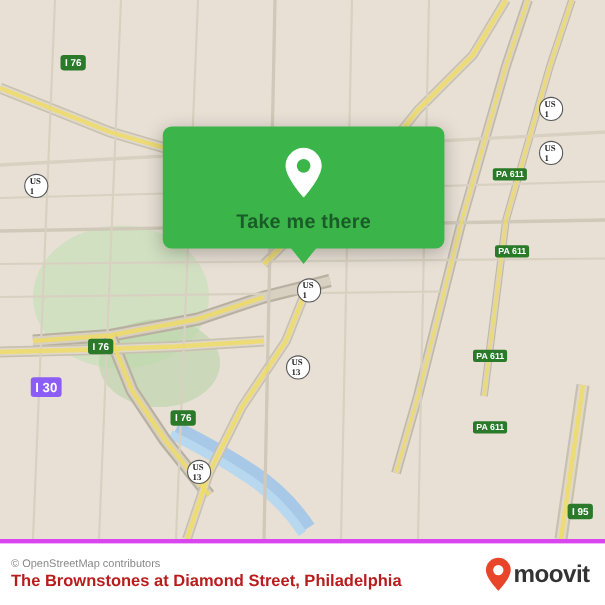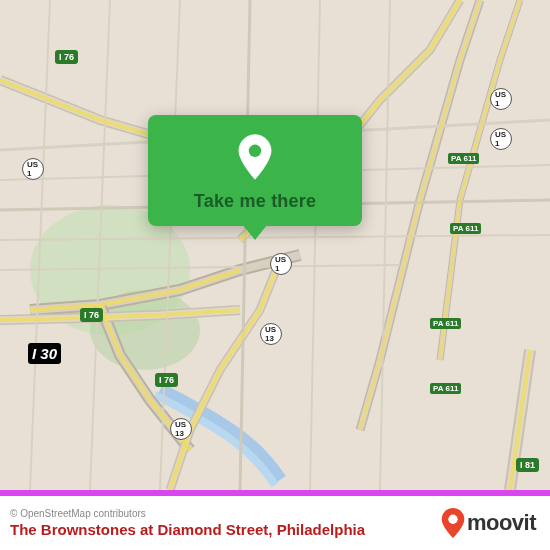--- a/index.html
+++ b/index.html
@@ -34,21 +34,21 @@
       top: 0; left: 0;
       width: 100%;
       height: 100%;
     }
 
     
     .popup-card {
       position: absolute;
       top: 115px;
       left: 148px;
-      width: 214px;
+      width: 256px;
       background: #3bb54a;
       border-radius: 8px;
       display: flex;
       flex-direction: column;
       align-items: center;
       padding: 18px 16px 14px;
       box-shadow: 0 4px 16px rgba(0,0,0,0.25);
       cursor: pointer;
       z-index: 10;
     }
@@ -82,21 +82,21 @@
 
     
     #bottom-bar {
       width: 550px;
       height: 60px;
       background: #fff;
       display: flex;
       align-items: center;
       justify-content: space-between;
       padding: 0 14px 0 10px;
-      border-top: 6px solid #d946ef;
+      border-top: 4px solid #d946ef;
       position: absolute;
       bottom: 0;
       left: 0;
     }
 
     .bottom-left {
       display: flex;
       flex-direction: column;
     }
 
@@ -151,20 +151,21 @@
     }
 
     .badge-us {
       background: #fff;
       color: #333;
       border: 1.5px solid #555;
       border-radius: 50%;
       width: 22px;
       height: 22px;
       font-size: 8px;
+      font-family: Liberation Serif, serif;
     }
 
     .badge-pa {
       background: #1a6b1a;
       color: #fff;
       font-size: 8px;
       padding: 1px 3px;
       border-radius: 2px;
     }
   </style>
@@ -247,22 +248,22 @@
     <div class="road-badge badge-us" style="top: 130px; left: 22px; background: white; color: rgb(34, 34, 34); border: 1.5px solid rgb(85, 85, 85); border-radius: 50%; width: 22px; height: 22px; font-size: 8px; font-weight: bold; display: flex; align-items: center; justify-content: center;">US 1</div>
     <div class="road-badge badge-pa" style="top: 125px; left: 448px; background: rgb(42, 122, 42); color: white; border-radius: 2px; padding: 1px 3px; font-size: 8px; font-weight: bold;">PA 611</div>
     <div class="road-badge badge-pa" style="top: 195px; left: 450px; background: rgb(42, 122, 42); color: white; border-radius: 2px; padding: 1px 3px; font-size: 8px; font-weight: bold;">PA 611</div>
     <div class="road-badge badge-pa" style="top: 290px; left: 430px; background: rgb(42, 122, 42); color: white; border-radius: 2px; padding: 1px 3px; font-size: 8px; font-weight: bold;">PA 611</div>
     <div class="road-badge badge-pa" style="top: 355px; left: 430px; background: rgb(42, 122, 42); color: white; border-radius: 2px; padding: 1px 3px; font-size: 8px; font-weight: bold;">PA 611</div>
     <div class="road-badge badge-us" style="top: 225px; left: 270px; background: white; color: rgb(34, 34, 34); border: 1.5px solid rgb(85, 85, 85); border-radius: 50%; width: 22px; height: 22px; font-size: 8px; font-weight: bold; display: flex; align-items: center; justify-content: center;">US 1</div>
     <div class="road-badge badge-us" style="top: 295px; left: 260px; background: white; color: rgb(34, 34, 34); border: 1.5px solid rgb(85, 85, 85); border-radius: 50%; width: 22px; height: 22px; font-size: 8px; font-weight: bold; display: flex; align-items: center; justify-content: center;">US 13</div>
     <div class="road-badge badge-us" style="top: 390px; left: 170px; background: white; color: rgb(34, 34, 34); border: 1.5px solid rgb(85, 85, 85); border-radius: 50%; width: 22px; height: 22px; font-size: 8px; font-weight: bold; display: flex; align-items: center; justify-content: center;">US 13</div>
     <div class="road-badge badge-interstate" style="top: 280px; left: 80px; background: rgb(42, 122, 42); color: white; border-radius: 3px; padding: 2px 4px; font-size: 9px; font-weight: bold;">I 76</div>
     <div class="road-badge badge-interstate" style="top: 345px; left: 155px; background: rgb(42, 122, 42); color: white; border-radius: 3px; padding: 2px 4px; font-size: 9px; font-weight: bold;">I 76</div>
-    <div class="road-badge badge-interstate" style="top: 315px; left: 28px; background: #000000; color: white; border-radius: 3px; padding: 2px 4px; font-size: 15px; font-weight: bold; font-style: italic;">I 30</div>
-    <div class="road-badge badge-interstate" style="top: 430px; left: 516px; background: rgb(42, 122, 42); color: white; border-radius: 3px; padding: 2px 4px; font-size: 9px; font-weight: bold;">I 81</div>
+    <div class="road-badge badge-interstate" style="top: 315px; left: 28px; background: #8b5cf6; color: white; border-radius: 3px; padding: 2px 4px; font-size: 12px; font-weight: bold;">I 30</div>
+    <div class="road-badge badge-interstate" style="top: 430px; left: 516px; background: rgb(42, 122, 42); color: white; border-radius: 3px; padding: 2px 4px; font-size: 9px; font-weight: bold;">I 95</div>
   </div>
 
 <div id="bottom-bar">
   <div class="bottom-left">
     <span class="copyright-text">© OpenStreetMap contributors</span>
     <span class="location-name">The Brownstones at Diamond Street, Philadelphia</span>
   </div>
   <div class="moovit-logo">
 
     <svg class="moovit-pin" viewBox="0 0 28 34" xmlns="http://www.w3.org/2000/svg">

